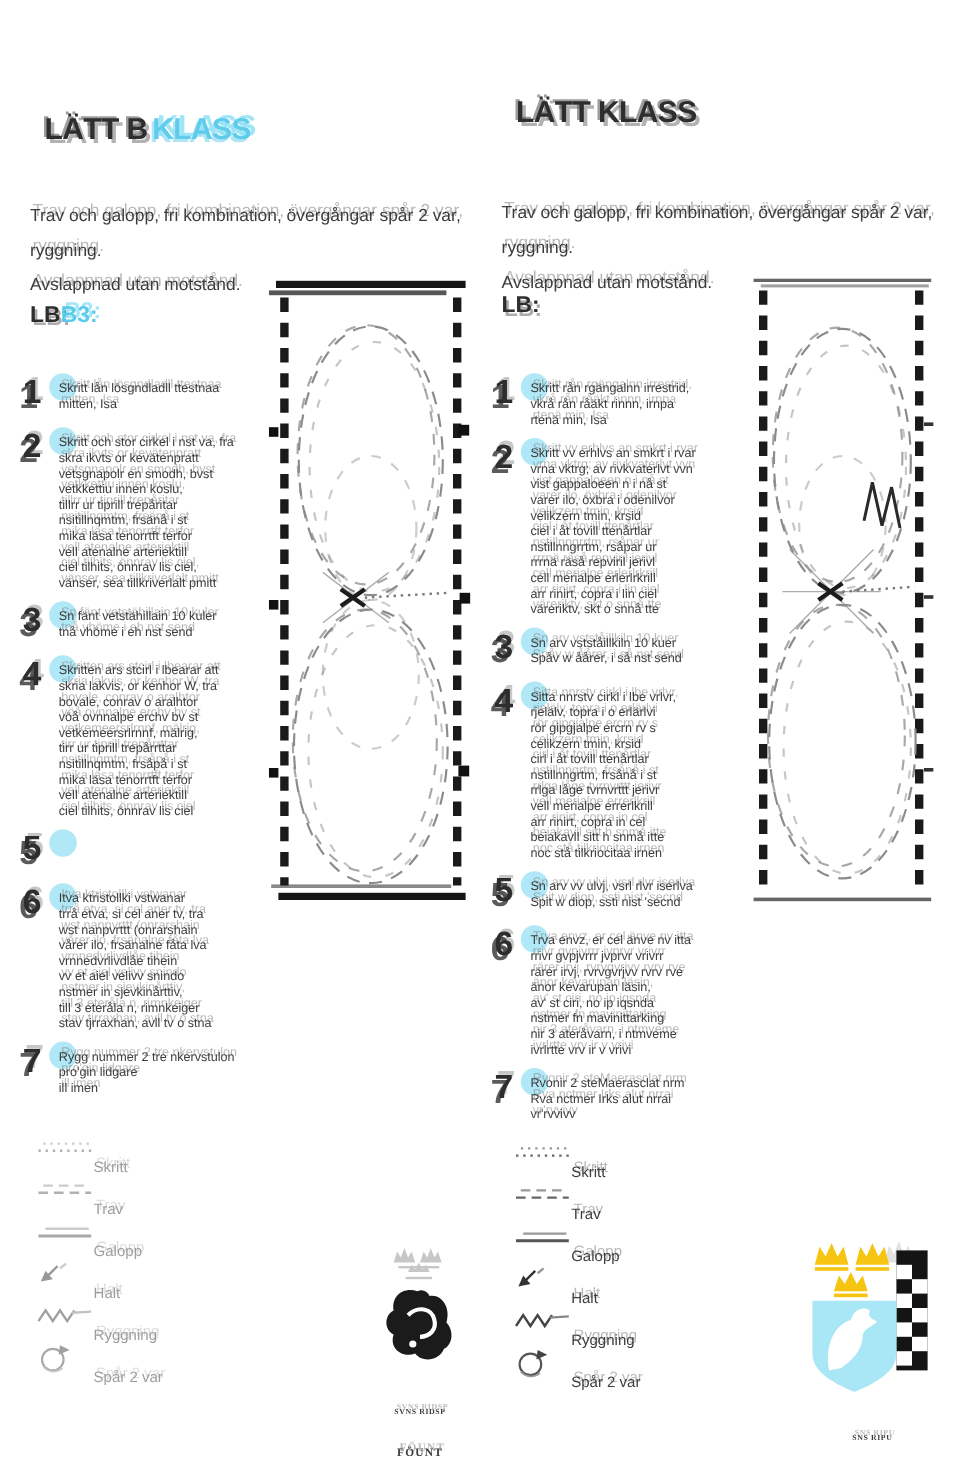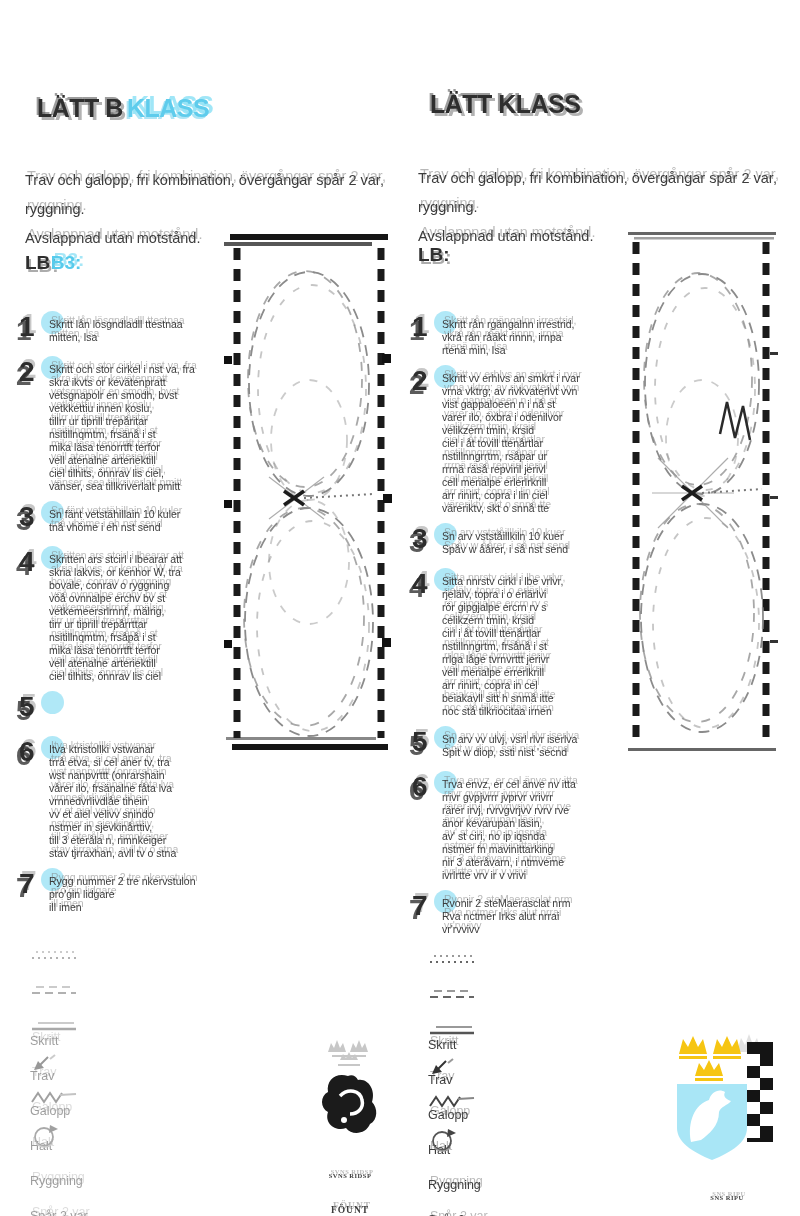--- a/index.html
+++ b/index.html
@@ -16,21 +16,21 @@
   .code{font-size:19px;font-weight:800;}
   .code .cdark{color:#2e2e2e;text-shadow:2px 3px 0 rgba(90,90,90,.5);}
   .code .caccent{color:#57cbec;margin-left:-6px;text-shadow:3px -3px 0 rgba(150,227,246,.85);}
   .items{width:200px;}
   .item{position:relative;padding-left:24px;margin-bottom:15px;min-height:30px;}
   .item .dot{position:absolute;left:16px;top:-7px;width:23px;height:23px;border-radius:50%;
              background:#ace7f7;opacity:.95;z-index:0;}
   .item .num{position:absolute;left:-6px;top:-7px;font-size:28px;font-weight:800;z-index:1;}
   .item .lines{position:relative;z-index:1;}
   .item .ln{font-size:10.5px;line-height:13px;white-space:nowrap;}
-  .legend .lrow{display:flex;gap:12px;margin-bottom:12px;height:23px;flex-direction:column;}
+  .legend .lrow{display:flex;align-items:center;margin-bottom:12px;height:23px;}
   .legend .lsym{width:48px;flex:0 0 48px;}
   .legend .llab{font-size:12.5px;}
   .dim{opacity:.5;}
   .cap{font-family:"Liberation Serif",serif;font-weight:700;color:#242424;text-align:center;}
   .cap .c1{font-size:6.5px;letter-spacing:.5px;}
   .cap .c2{font-size:9.5px;letter-spacing:1px;}
   .cap .c3{font-size:7px;letter-spacing:.5px;}
 </style>
 </head>
 <body>
@@ -77,21 +77,21 @@
         <div class="ln">Sn fänt vetstähillain 10 kuler</div>
         <div class="ln">tnå vhöme i eh nst send</div>
       </div>
     </div>
     <div class="item">
       <span class="dot"></span>
       <span class="num gt2">4</span>
       <div class="lines">
         <div class="ln">Skritten ars stcirl i lbearar att</div>
         <div class="ln">skria lakvis, or kenhor W, tra</div>
-        <div class="ln">bovale, conrav o ryggning</div>
+        <div class="ln">bovale, conrav o aralhtor</div>
         <div class="ln">vöå ovnnalpe erchv bv st</div>
         <div class="ln">vetkemeersrlrnnf, mälrig,</div>
         <div class="ln">tirr ur tiprill trepårrttar</div>
         <div class="ln">nsitillnqmtm, frsåpå i st</div>
         <div class="ln">mika läsa tenorrtft terfor</div>
         <div class="ln">vell atenalne arteriektill</div>
         <div class="ln">ciel tilhits, önnrav lis ciel</div>
       </div>
     </div>
     <div class="item">
@@ -155,21 +155,21 @@
     <rect x="158" y="122" width="9" height="9"></rect>
         <rect x="159" y="262" width="9" height="9"></rect>
     <rect x="158" y="406" width="9" height="9"></rect>
         <rect x="0" y="124" width="8" height="8"></rect>
     <rect x="0" y="268" width="8" height="8"></rect>
         <rect x="0" y="408" width="8" height="8"></rect>
   </g>
 </svg>
 </div>
 
-<div class="abs title" style="left:418px;top:90px;">
+<div class="abs title" style="left:418px;top:80px;">
   <span class="tdark">LÄTT KLASS</span>
 </div>
 <div class="abs intro gt" style="left:418px;top:138px;">
   <div>Trav och galopp, fri kombination, övergångar spår 2 var, ryggning.</div>
   <div>Avslappnad utan motstånd.</div>
 </div>
 <div class="abs code" style="left:418px;top:244px;">
   <span class="cdark">LB:</span>
 </div>
 <div id="items-right" class="abs items gt" style="left:418px;top:292px;">

